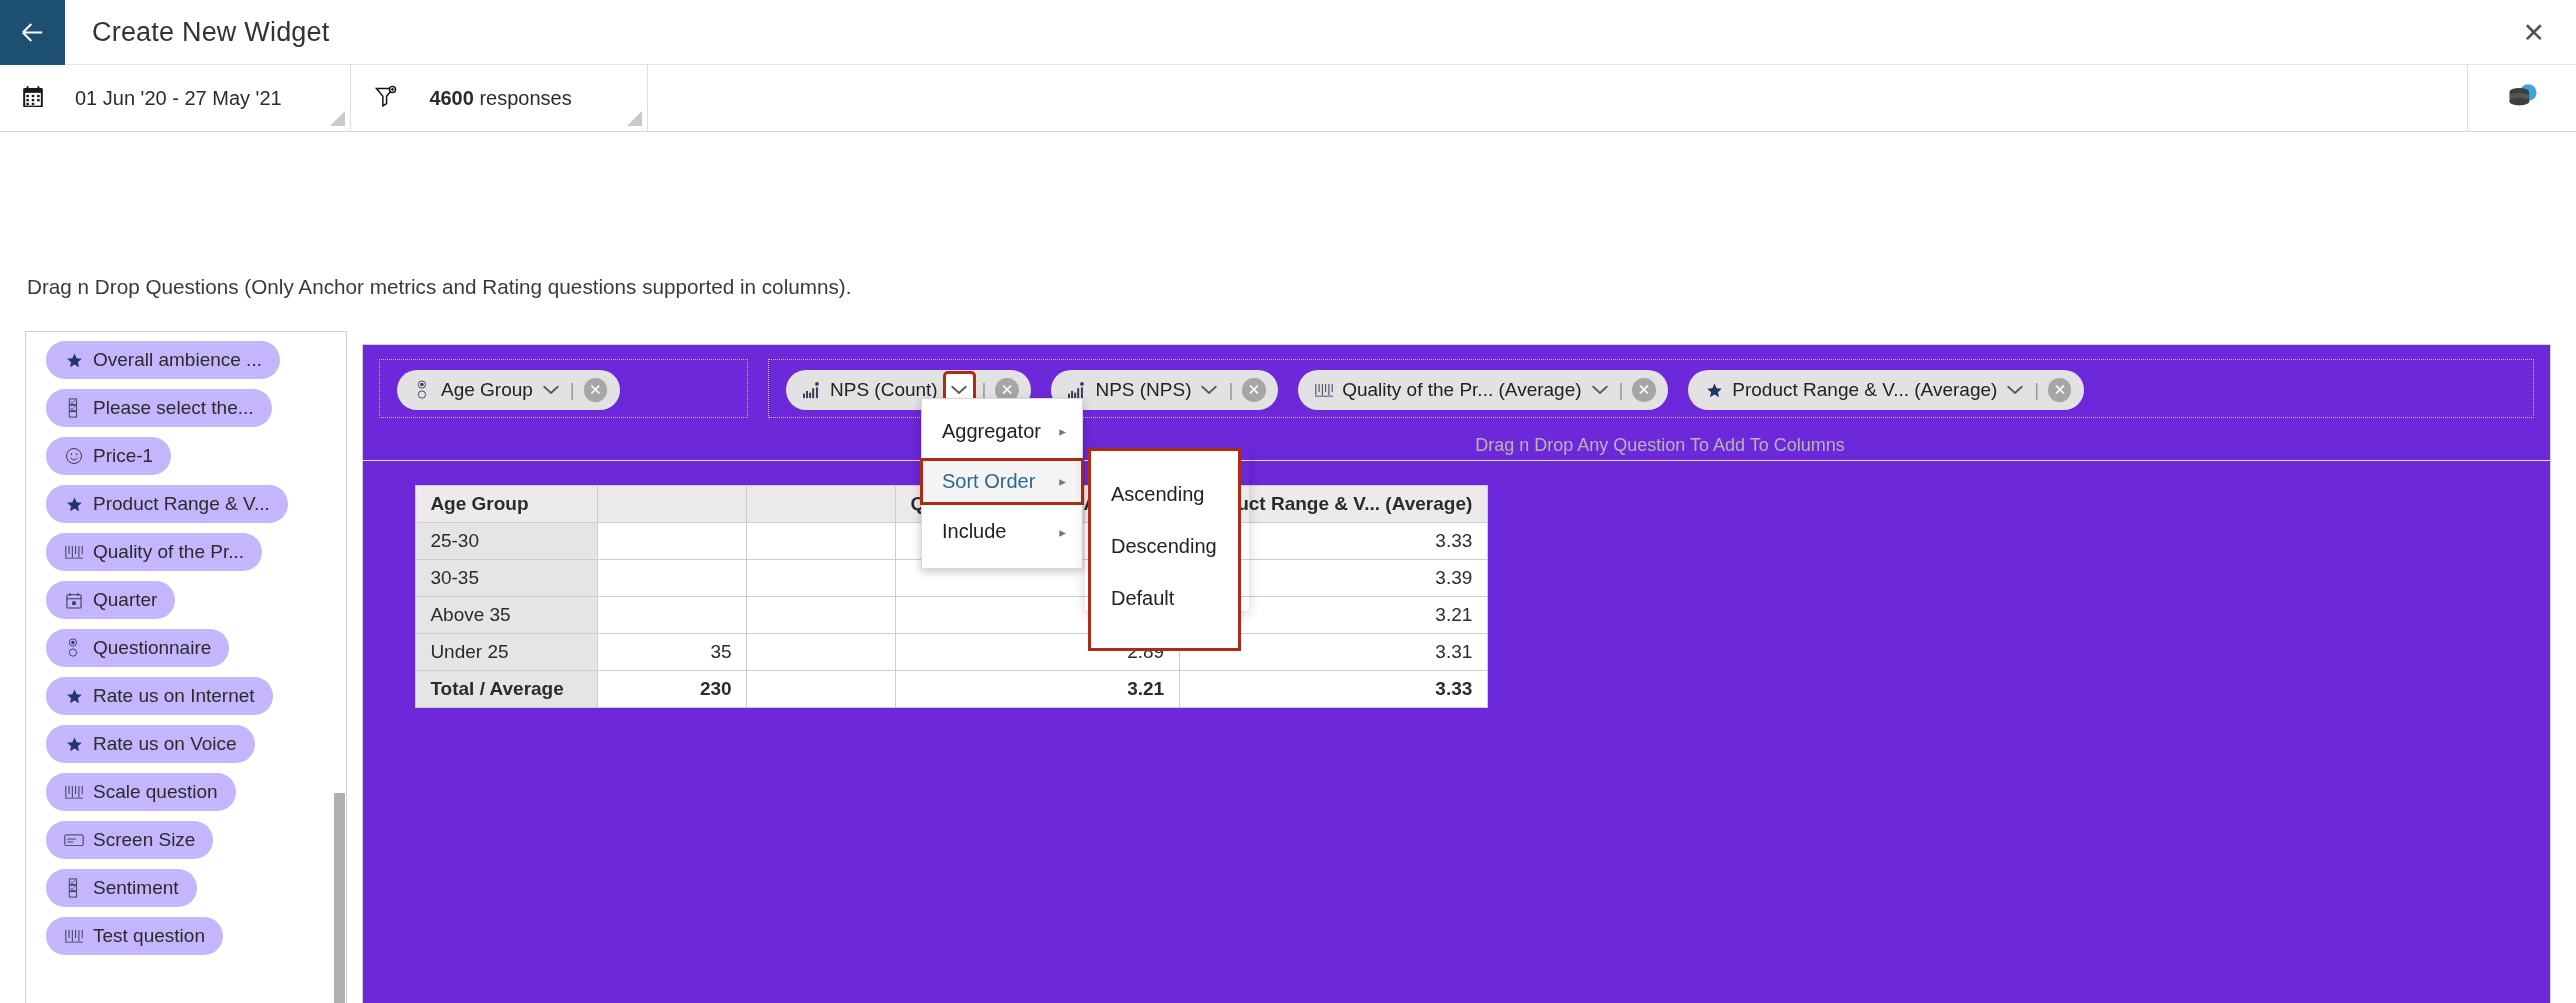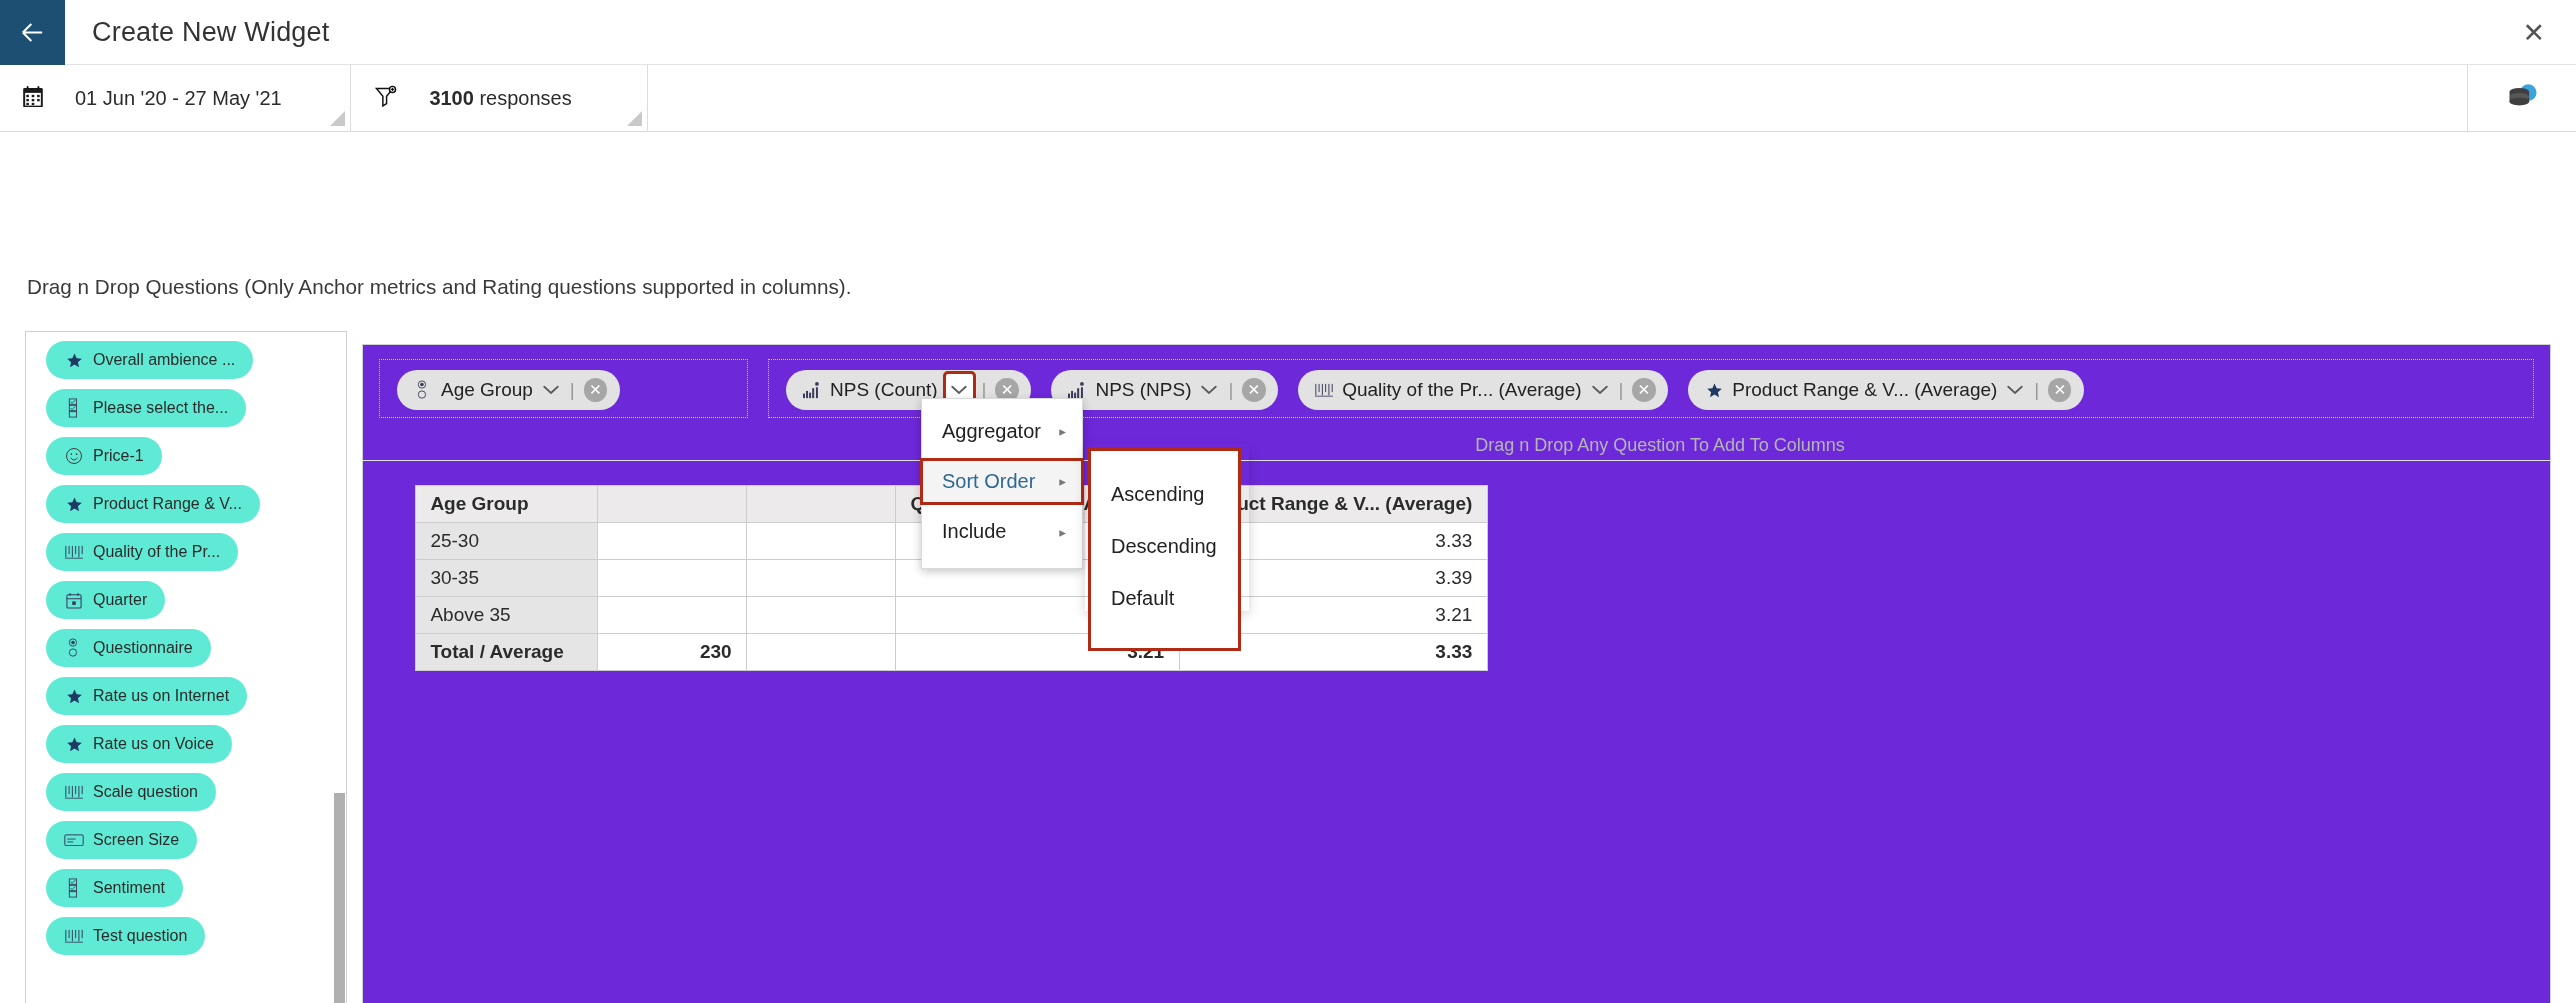--- a/index.html
+++ b/index.html
@@ -78,23 +78,23 @@
 
   
   .qpanel {
     position:absolute; left:25px; top:331px; width:322px; height:673px;
     background:#fff; border:0.9px solid #cfcfcf; border-bottom:none;
     overflow:hidden;
   }
   .qlist { padding:9px 0 0 0; position:relative; }
   .qchip {
     display:inline-flex; align-items:center; gap:9px;
-    background:#5eead4; border-radius:21.6px;
+    background:#c4b5fd; border-radius:21.6px;
     height:38px; padding:0 18px; margin:0 0 10px 20px;
-    font-size:16px; color:#2b2b2b; white-space:nowrap; cursor:grab;
+    font-size:19px; color:#2b2b2b; white-space:nowrap; cursor:grab;
     max-width:270px;
   }
   .qchip .qi { display:inline-flex; width:20px; justify-content:center; color:#1f3864; }
   .qchip .qlabel { overflow:hidden; text-overflow:ellipsis; }
   .qscroll {
     position:absolute; right:0.9px; top:461px; width:10.8px; height:212px;
     background:#b0b0b0; cursor:pointer;
   }
 
   
@@ -229,21 +229,21 @@
     </div>
 
     <div class="fcell resp">
       <span>
         <svg width="23.4" height="23.4" viewBox="0 0 24 24" fill="none" stroke="#111" stroke-width="1.5">
           <path d="M2.5 3.5h17l-6.6 8v7.5l-3.8 2.4V11.5z"></path>
           <circle cx="19" cy="4.5" r="3.1" fill="#fff"></circle>
           <path d="M19 2.8v3.4M17.3 4.5h3.4" stroke-width="1.2"></path>
         </svg>
       </span>
-      <span class="ftext"><b>3100</b><span> responses</span></span>
+      <span class="ftext"><b>4600</b><span> responses</span></span>
       <span class="corner"></span>
     </div>
 
     <div class="fspacer"></div>
 
     <div class="db-icon-cell">
       <span>
         <svg width="36" height="32" viewBox="0 0 40 36">
           <circle cx="27" cy="13" r="10" fill="#3aa4dd"></circle>
           <path d="M17 13a10 10 0 0 1 20 0 10 10 0 0 1-20 0z" fill="none" stroke="#fff" stroke-width="1.2"></path>
@@ -499,20 +499,27 @@
             <td class="num col-w2">3</td>
             <td class="num col-w3">3.39</td>
           </tr>
           <tr>
             <td class="c0">Above 35</td>
             <td class="num col-w1"></td>
             <td class="num col-w1"></td>
             <td class="num col-w2">3.47</td>
             <td class="num col-w3">3.21</td>
           </tr>
+          <tr>
+            <td class="c0">Under 25</td>
+            <td class="num col-w1">35</td>
+            <td class="num col-w1"></td>
+            <td class="num col-w2">2.89</td>
+            <td class="num col-w3">3.31</td>
+          </tr>
           <tr class="total">
             <td class="c0">Total / Average</td>
             <td class="num col-w1">230</td>
             <td class="num col-w1"></td>
             <td class="num col-w2">3.21</td>
             <td class="num col-w3">3.33</td>
           </tr>
         </tbody>
     </table>
   </div>

